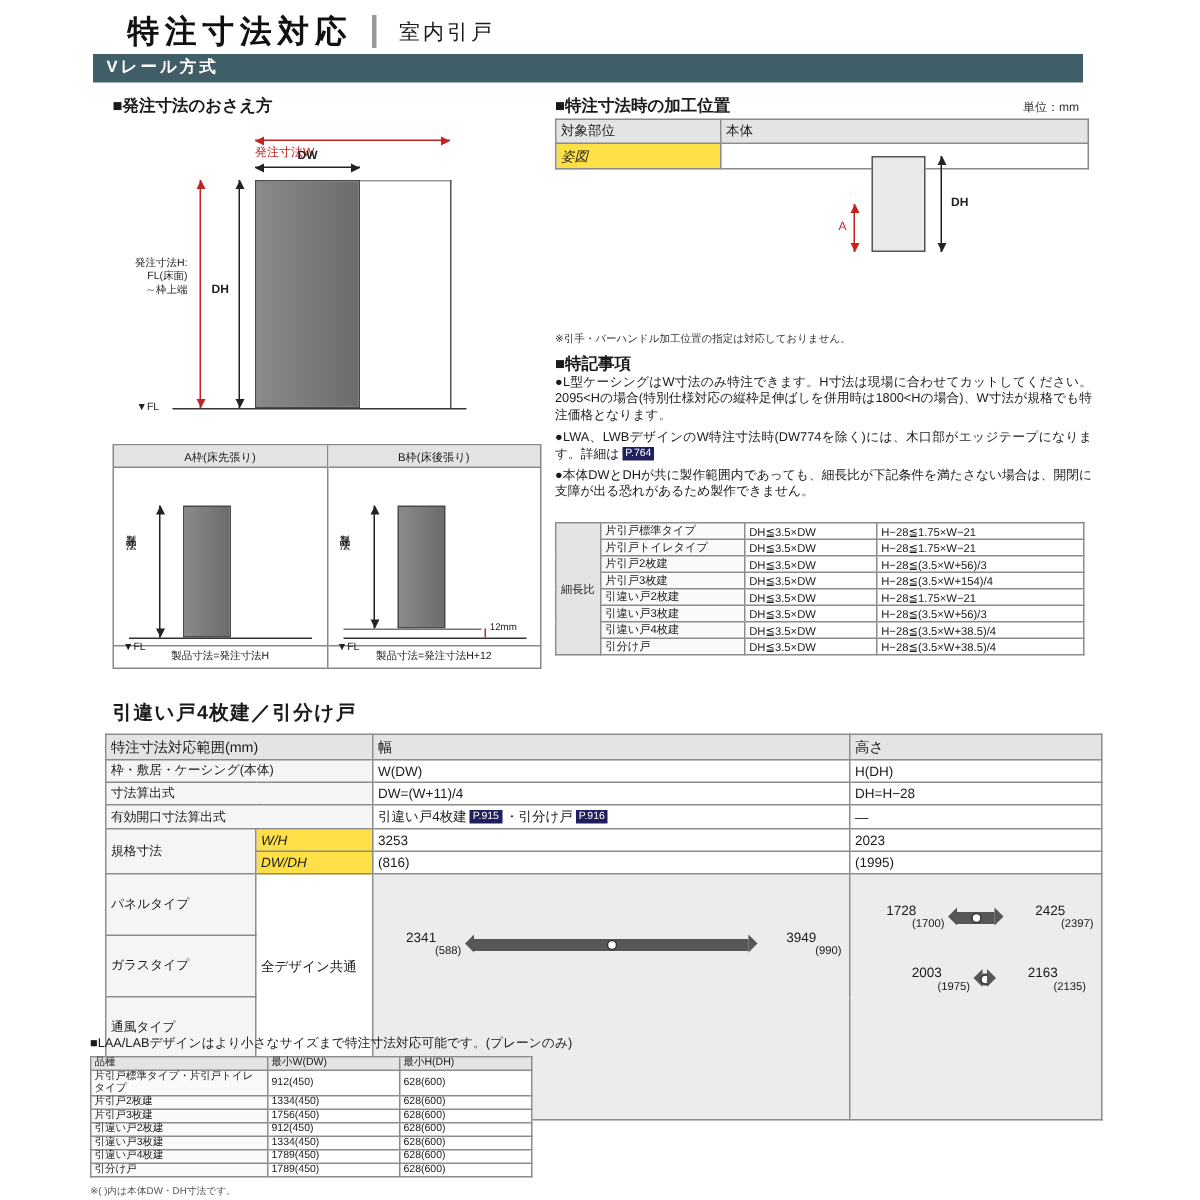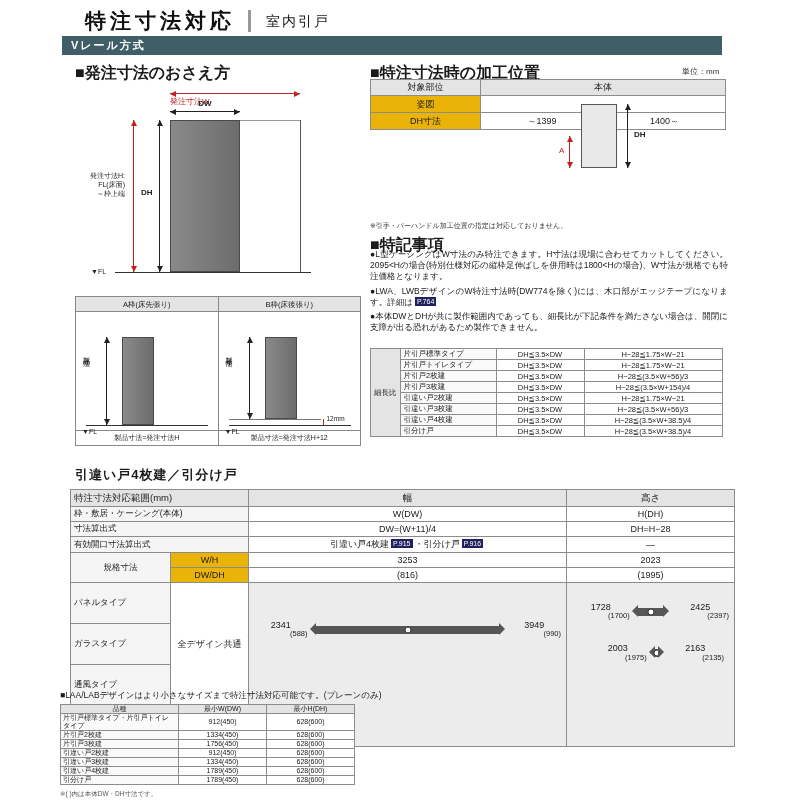--- a/index.html
+++ b/index.html
@@ -4,27 +4,27 @@
 <style>
   *{margin:0;padding:0;box-sizing:border-box;}
   html,body{width:800px;height:800px;}
   body{position:relative;background:#fff;overflow:hidden;
        font-family:"Liberation Sans","DejaVu Sans",sans-serif;color:#1a1a1a;}
   .abs{position:absolute;}
   .h-title{font-size:21px;font-weight:bold;letter-spacing:4px;color:#111;}
   .h-sub{font-size:14px;letter-spacing:2px;}
   .vdiv{width:3px;height:22px;background:#999;}
   .teal{background:#405e68;color:#fff;font-size:11px;font-weight:bold;line-height:19px;padding-left:9px;letter-spacing:2px;}
-  .sec-h{font-size:16px;font-weight:bold;}
+  .sec-h{font-size:11px;font-weight:bold;}
   .unit{font-size:8px;color:#333;}
   table{border-collapse:collapse;background:#fff;}
   td{border:1px solid #8c8c8c;font-size:9px;padding:1px 3px;vertical-align:middle;}
   .gy{background:#e4e4e4;}
-  .gy2{background:#eab308;}
-  .ctr{text-align:center;}
+  .gy2{background:#fde047;font-style:italic;}
+  .ctr{text-align:left;}
   .lbl{background:#f5f5f5;font-size:8.5px;}
   .red{color:#c22222;}
   .blk{color:#222;}
   
   .dimh{position:absolute;height:0;border-top:1px solid currentColor;}
   .dimh::before{content:"";position:absolute;left:0;top:-3px;border:3px solid transparent;border-left:none;border-right:6px solid currentColor;}
   .dimh::after{content:"";position:absolute;right:0;top:-3px;border:3px solid transparent;border-right:none;border-left:6px solid currentColor;}
   .dimv{position:absolute;width:0;border-left:1px solid currentColor;}
   .dimv::before{content:"";position:absolute;left:-3px;top:0;border:3px solid transparent;border-top:none;border-bottom:6px solid currentColor;}
   .dimv::after{content:"";position:absolute;left:-3px;bottom:0;border:3px solid transparent;border-bottom:none;border-top:6px solid currentColor;}
@@ -144,25 +144,20 @@
   <tr>
     <td class="ctr gy2">姿図</td>
     <td colspan="2" class="figcell">
       <div class="figrect"></div>
       <div class="dimv blk" style="left:146px;top:8px;height:64px"></div>
       <div class="abs blab" style="left:153px;top:34px">DH</div>
       <div class="dimv red" style="left:88px;top:40px;height:32px"></div>
       <div class="abs rlab" style="left:78px;top:50px">A</div>
     </td>
   </tr>
-  <tr>
-    <td class="ctr gy2">DH寸法</td>
-    <td class="ctr" style="width:123px">～1399</td>
-    <td class="ctr">1400～</td>
-  </tr>
 </tbody>
   </table>
 <div class="abs note7" style="left:370px;top:221px">※引手・バーハンドル加工位置の指定は対応しておりません。</div>
 
 <div class="abs sec-h" style="left:370px;top:235px">■特記事項</div>
 <div class="abs notes" style="left:370px;top:249px;width:358px">
   <p>●L型ケーシングはW寸法のみ特注できます。H寸法は現場に合わせてカットしてください。2095&lt;Hの場合(特別仕様対応の縦枠足伸ばしを併用時は1800&lt;Hの場合)、W寸法が規格でも特注価格となります。</p>
   <p><span>●LWA、LWBデザインのW特注寸法時(DW774を除く)には、木口部がエッジテープになります。詳細は</span><span class="pref">P.764</span></p>
   <p>●本体DWとDHが共に製作範囲内であっても、細長比が下記条件を満たさない場合は、開閉に支障が出る恐れがあるため製作できません。</p>
 </div>

